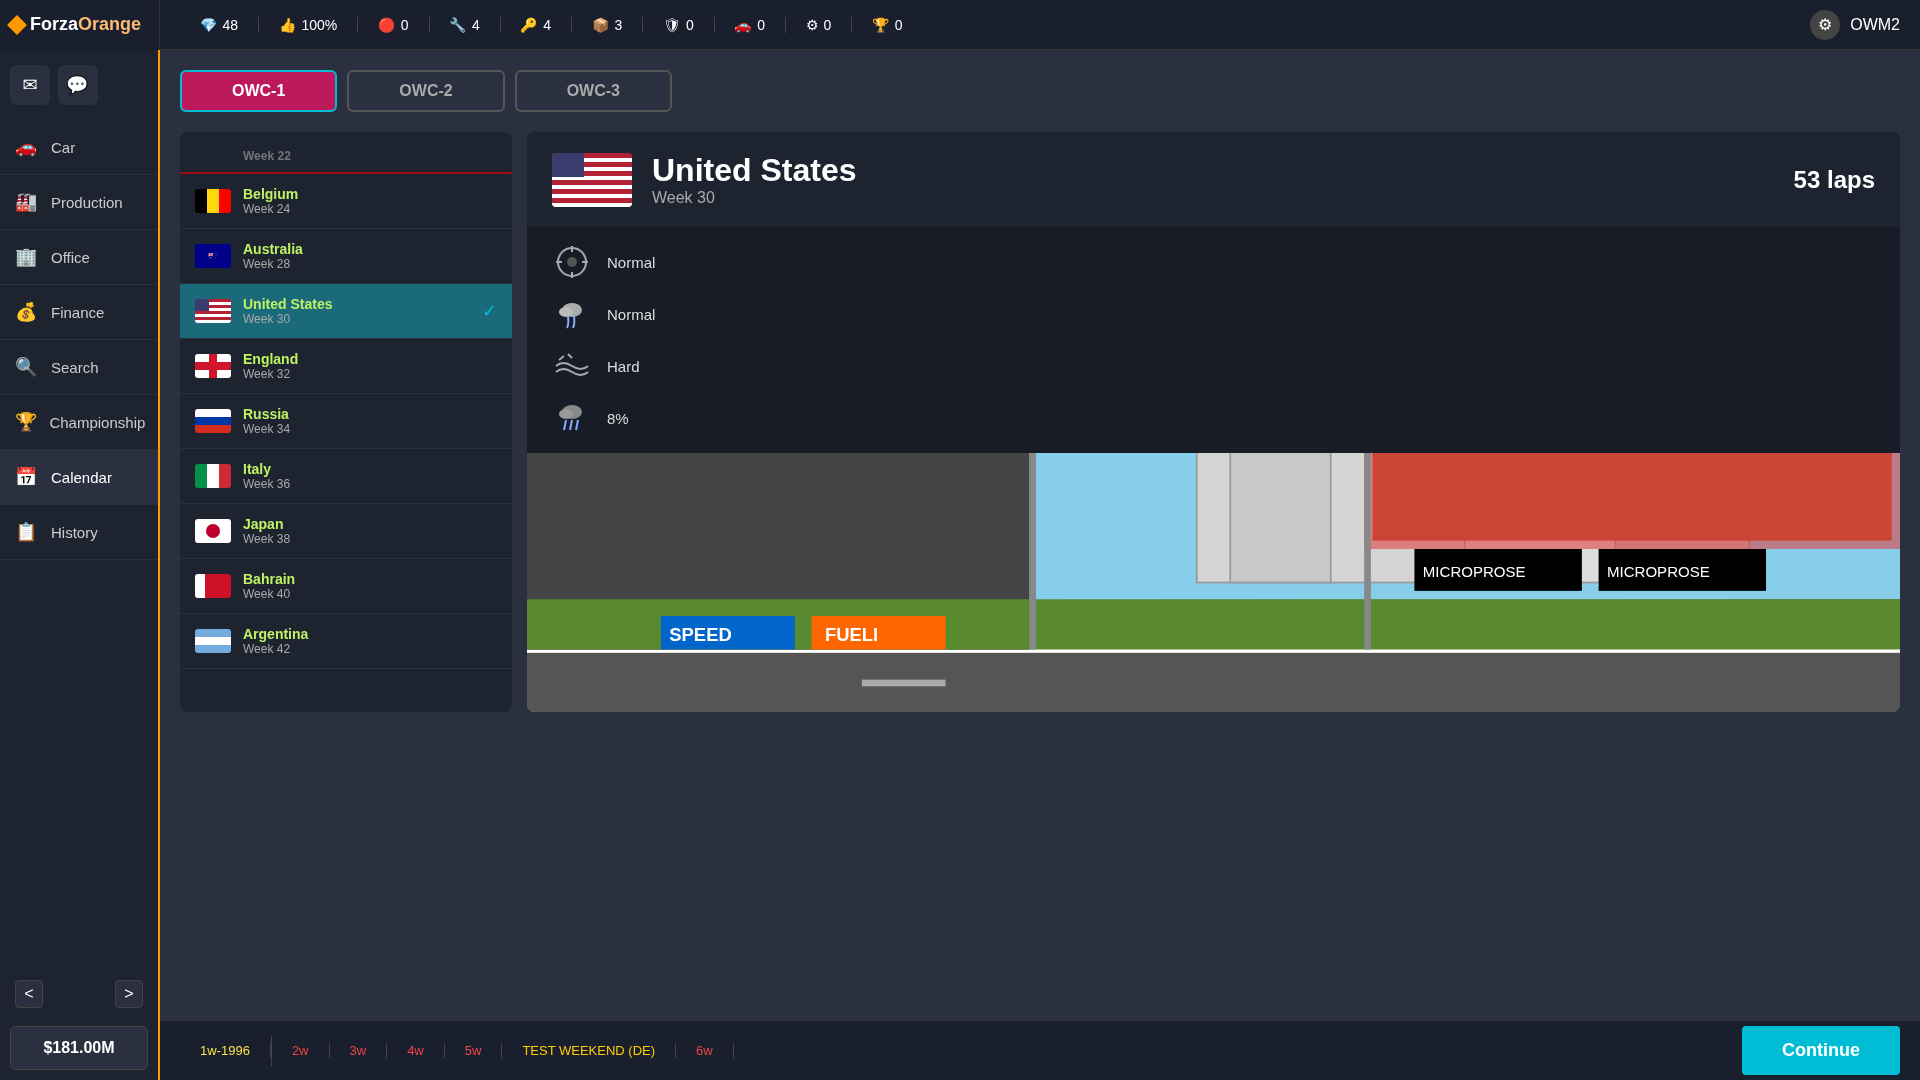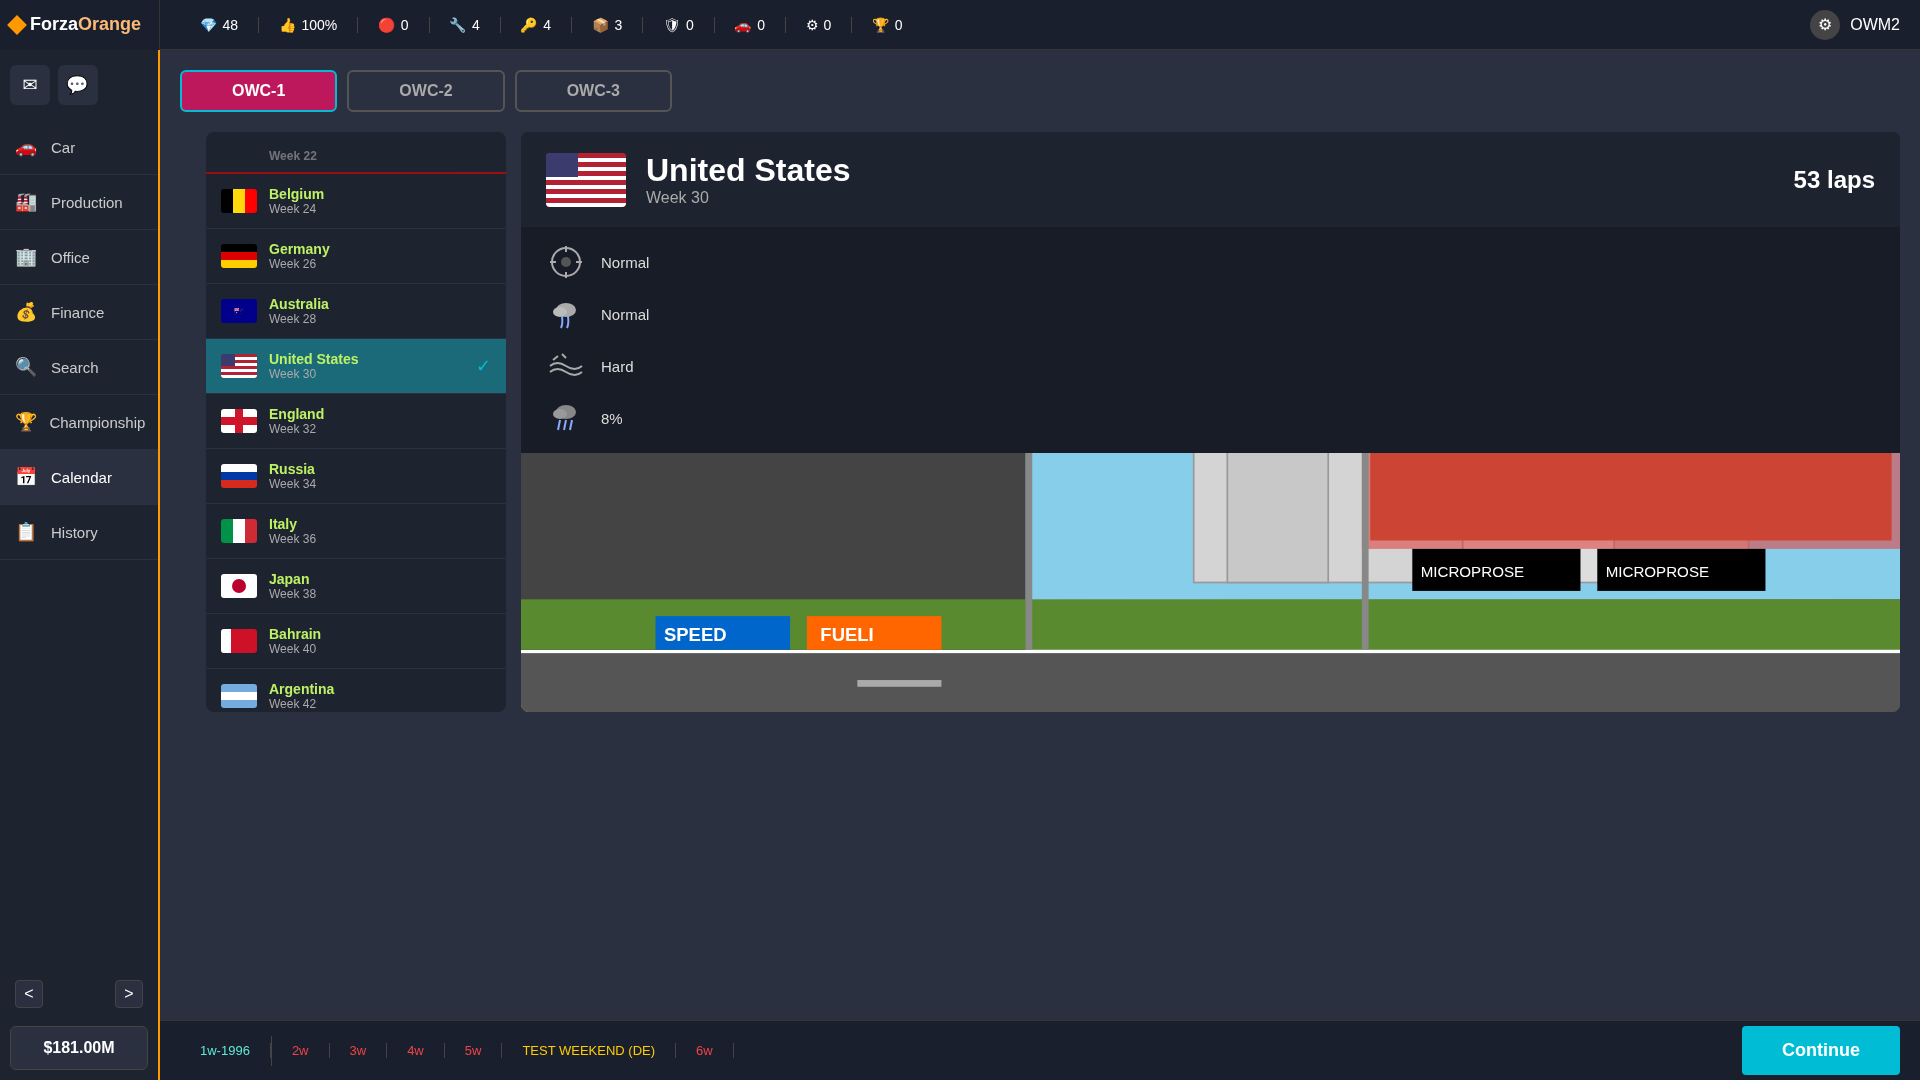--- a/index.html
+++ b/index.html
@@ -164,26 +164,25 @@
 
     
     .content-area {
       display: flex;
       gap: 15px;
       height: 580px;
     }
 
     
     .race-list {
-      width: 300px;
+      width: 332px;
       background: #1e2330;
       border-radius: 8px;
       overflow-y: auto;
       flex-shrink: 0;
-      margin-left: 26px;
     }
     .race-list::-webkit-scrollbar { width: 6px; }
     .race-list::-webkit-scrollbar-track { background: #1e2330; }
     .race-list::-webkit-scrollbar-thumb { background: #444; border-radius: 3px; }
 
     .race-item {
       display: flex;
       align-items: center;
       padding: 12px 15px;
       border-bottom: 1px solid #2a3040;
@@ -391,21 +390,21 @@
       align-items: center;
       padding: 0 20px;
       border-top: 1px solid #333;
     }
     .timeline-week {
       font-size: 13px;
       color: #ef4444;
       padding: 0 20px;
       border-right: 1px solid #444;
     }
-    .timeline-week.current { color: #5eead4; }
+    .timeline-week.current { color: #fde047; }
     .timeline-week.special { color: #ffcc00; }
     .timeline-spacer { flex: 1; }
     .continue-btn {
       background: #00bcd4;
       color: #fff;
       border: none;
       padding: 14px 40px;
       font-size: 18px;
       font-weight: bold;
       border-radius: 4px;
@@ -556,31 +555,20 @@
           <div class="s1"></div>
             <div class="s2"></div>
             <div class="s3"></div>
         </div>
         <div class="race-info">
           <div class="race-name">Belgium</div>
           <div class="race-week">Week 24</div>
         </div>
       </div>
 
-      <div class="race-item">
-        <div class="race-flag flag-germany">
-          <div class="s1"></div>
-            <div class="s2"></div>
-            <div class="s3"></div>
-        </div>
-        <div class="race-info">
-          <div class="race-name">Germany</div>
-          <div class="race-week">Week 26</div>
-        </div>
-      </div>
 
       <div class="race-item">
         <div class="race-flag flag-australia" style="background:#00008b; display:flex; align-items:center; justify-content:center; color:#fff; font-size:8px;">🇦🇺</div>
         <div class="race-info">
           <div class="race-name">Australia</div>
           <div class="race-week">Week 28</div>
         </div>
       </div>
 
       <div class="race-item selected">

